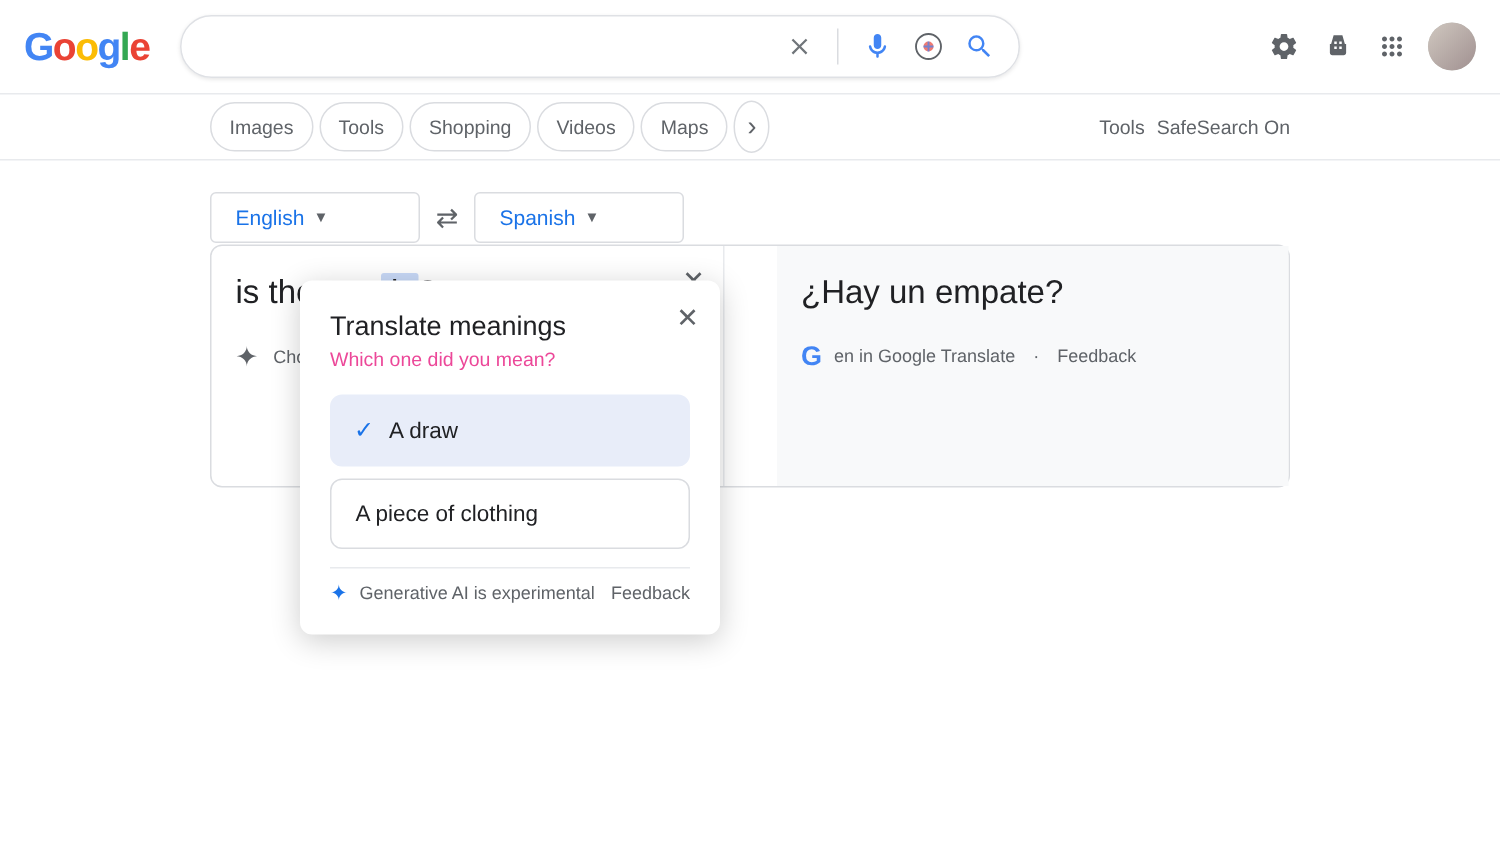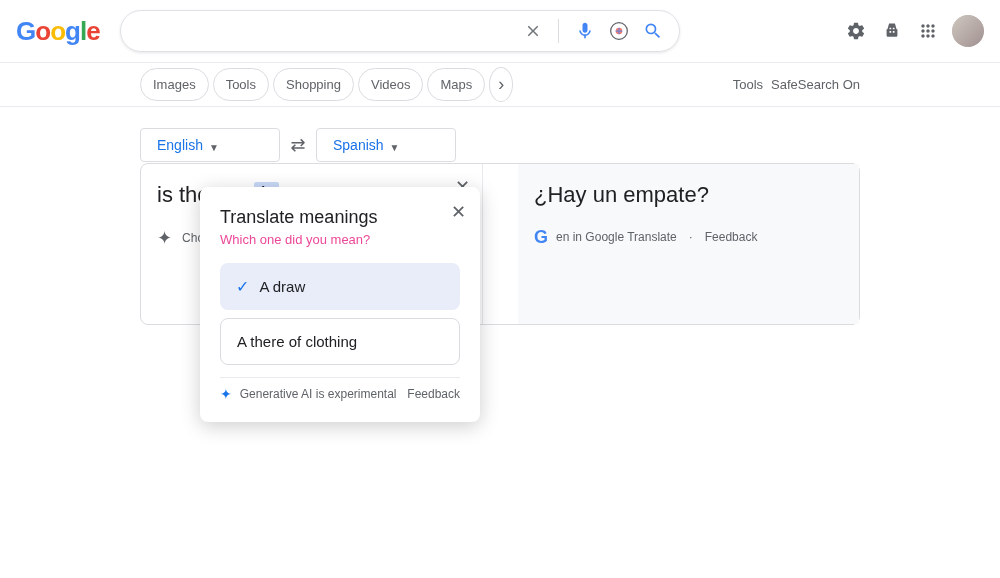--- a/index.html
+++ b/index.html
@@ -155,21 +155,21 @@
 
     .lang-selector {
       display: flex;
       align-items: center;
       gap: 0;
       margin-bottom: 0;
     }
 
     .lang-btn {
       display: flex;
-      align-items: flex-end;
+      align-items: center;
       gap: 6px;
       padding: 8px 16px;
       border: 1px solid #dadce0;
       border-radius: 4px;
       cursor: pointer;
       font-size: 14px;
       color: #1a73e8;
       background: #fff;
       min-width: 140px;
     }
@@ -485,21 +485,21 @@
     <div class="popup-title">Translate meanings</div>
     <div class="popup-subtitle">Which one did you mean?</div>
     <button class="popup-close">✕</button>
 
     <div class="popup-option selected">
       <span class="check-icon">✓</span>
       <span>A draw</span>
     </div>
 
     <div class="popup-option">
-      <span>A there of clothing</span>
+      <span>A piece of clothing</span>
     </div>
 
     <div class="popup-footer">
       <span class="ai-icon">✦</span>
       <span class="popup-footer-text">Generative AI is experimental</span>
       <span class="feedback-link">Feedback</span>
     </div>
   </div>
 
 </div>

